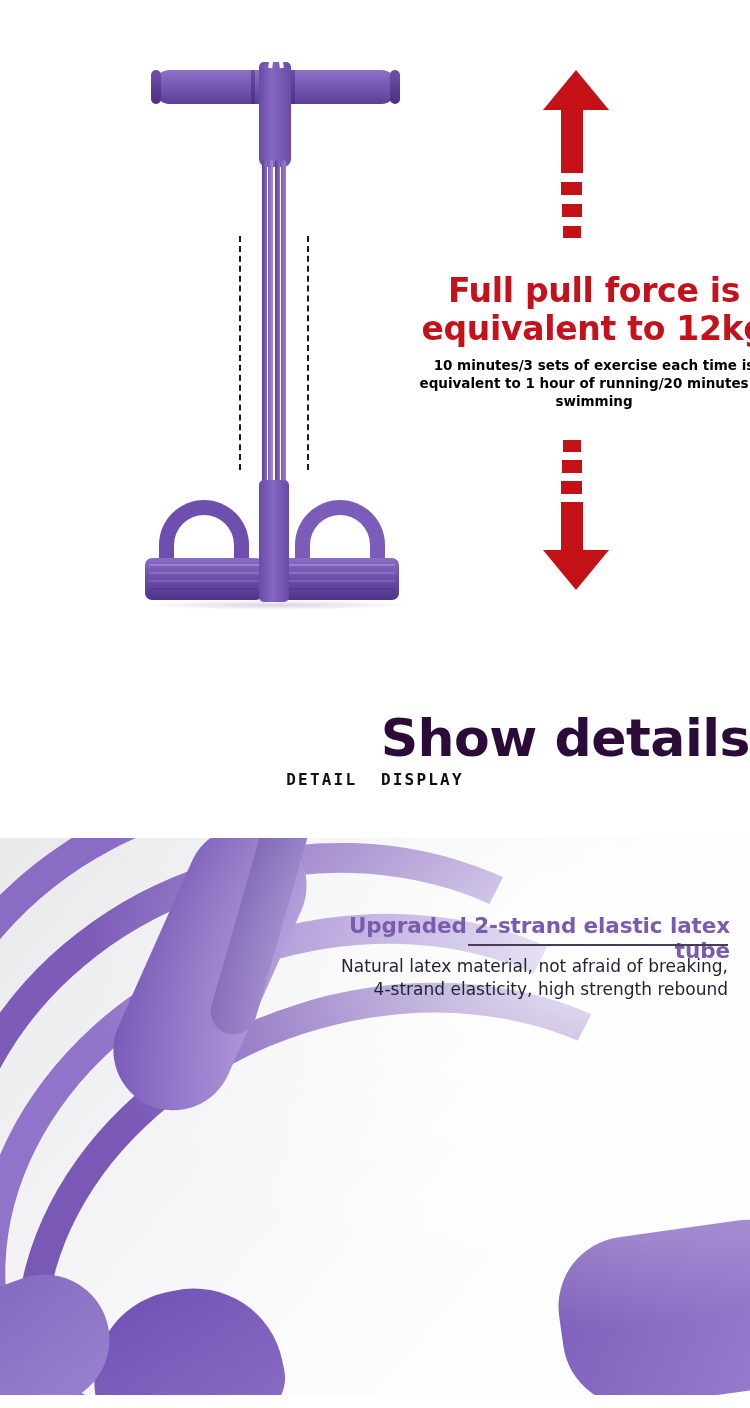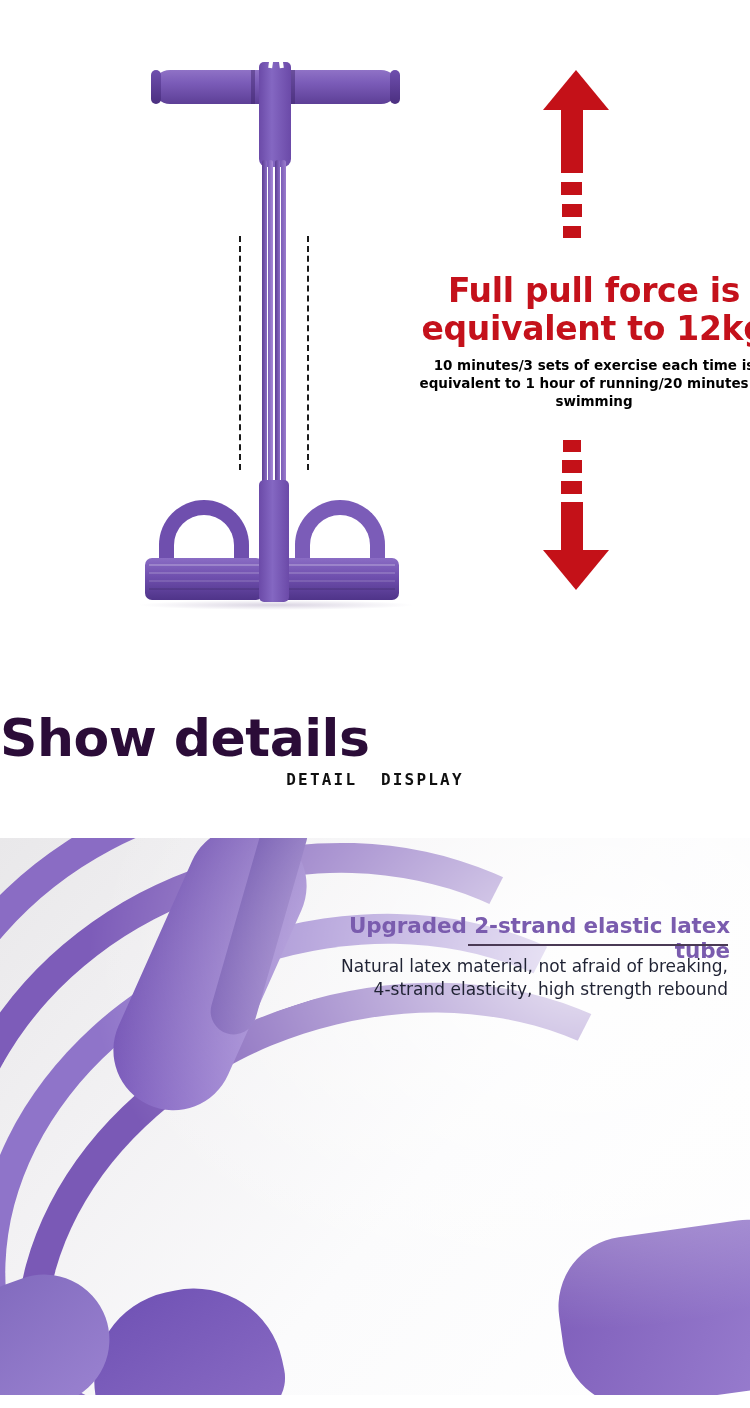--- a/index.html
+++ b/index.html
@@ -85,21 +85,21 @@
 
   
   .headline{position:absolute;left:378px;top:272px;width:360px;text-align:center;
             color:#c4111b;font-weight:bold;font-size:33px;line-height:1.16;
             letter-spacing:-.3px;}
   .subcopy{position:absolute;left:372px;top:356px;width:372px;text-align:center;
            color:#000000;font-weight:bold;font-size:13.5px;line-height:1.34;}
 
   
   .banner{position:absolute;left:0;top:660px;width:750px;height:178px;background:#fff;}
-  .banner-title{position:absolute;left:0;top:52px;width:750px;text-align:left;
+  .banner-title{position:absolute;left:0;top:52px;width:750px;text-align:right;
         color:#2b0c38;font-weight:bold;font-size:52px;line-height:1;letter-spacing:-.5px;}
   .banner-sub{position:absolute;left:0;top:110px;width:750px;text-align:center;
         color:#101010;font-weight:bold;font-size:16px;letter-spacing:2.2px;
         font-family:"DejaVu Sans Mono","Liberation Mono",monospace;white-space:pre;}
 
   
   .photo{position:absolute;left:0;top:838px;width:750px;height:557px;overflow:hidden;
          background:linear-gradient(130deg,#e9e8ea 0%,#f2f1f3 28%,#fbfbfc 58%,#ffffff 100%);}
   .photo:after{content:"";position:absolute;left:0;top:0;width:750px;height:557px;
          background:radial-gradient(ellipse at 78% 22%,rgba(255,255,255,.85),rgba(255,255,255,0) 60%);}

